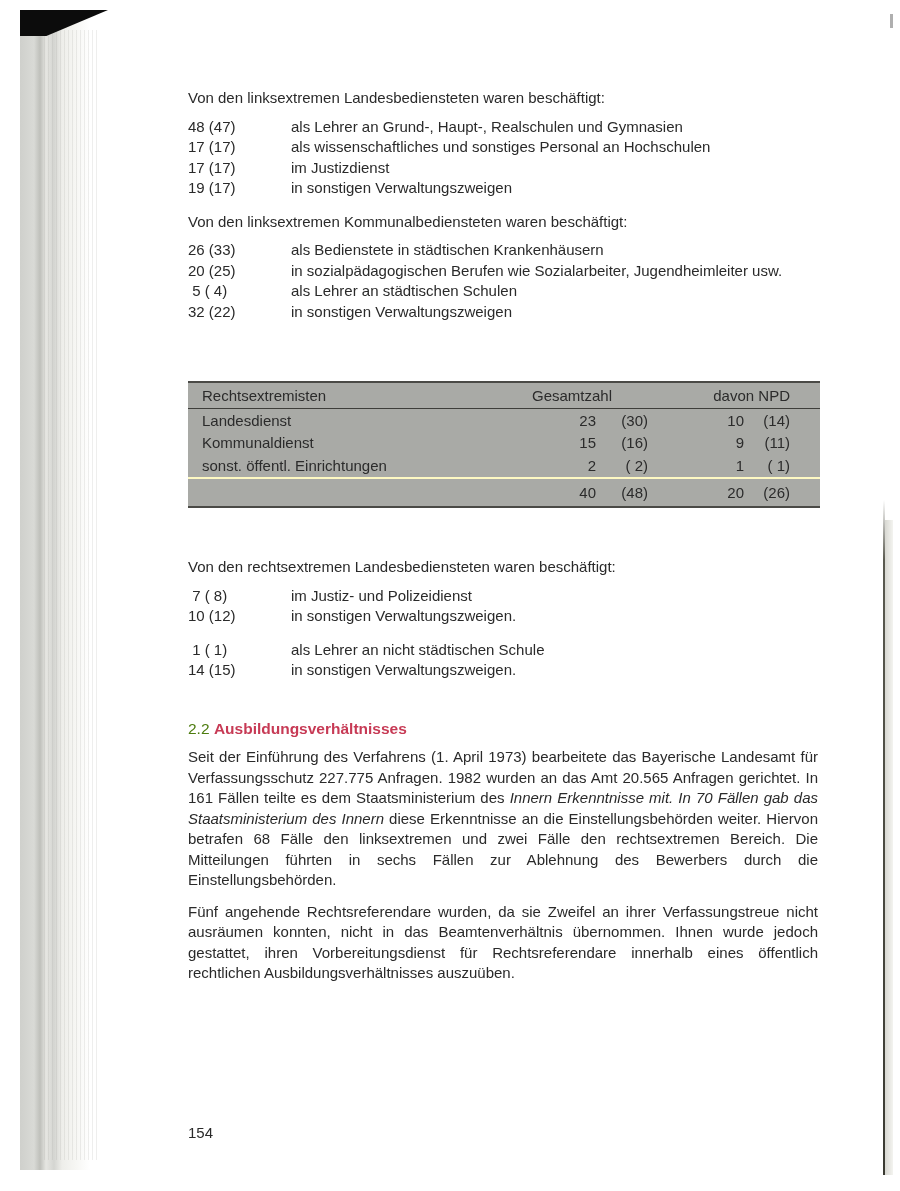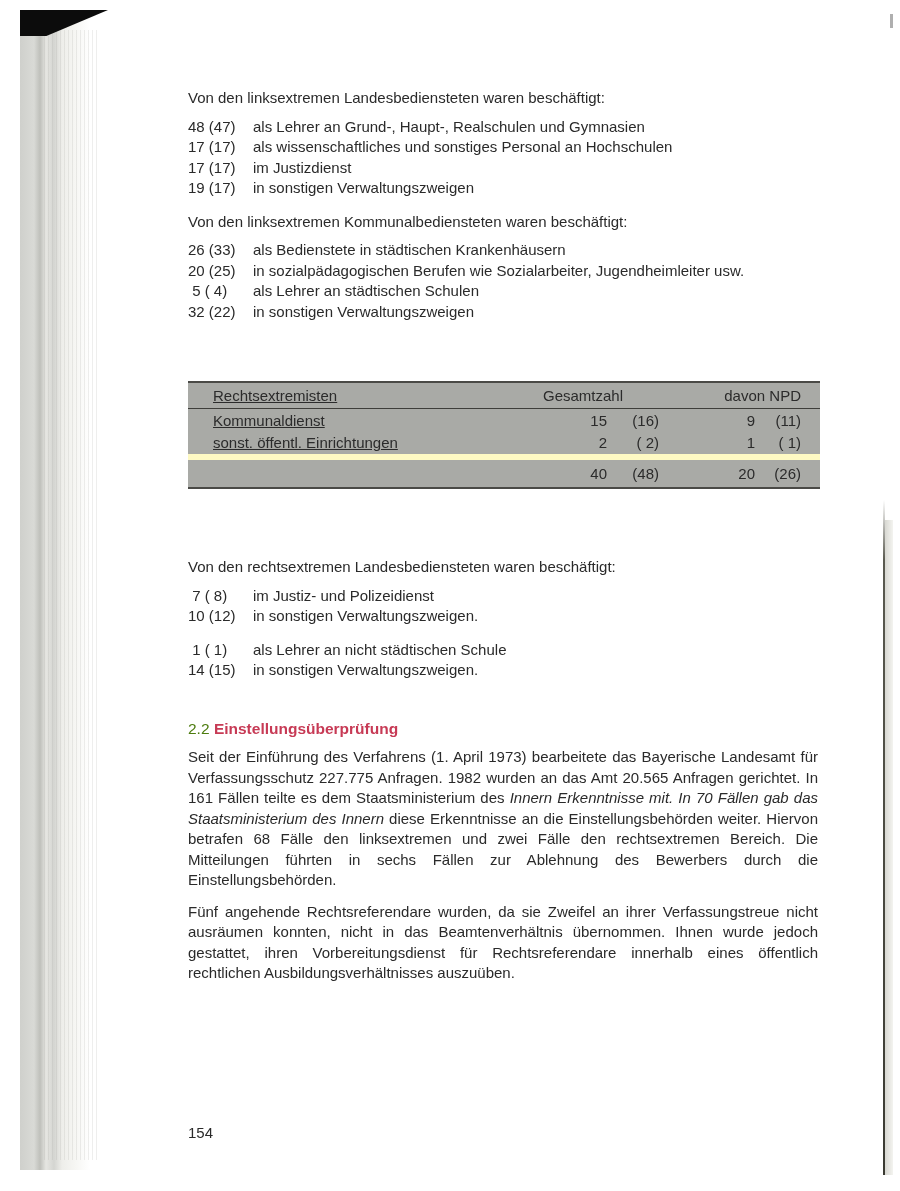--- a/index.html
+++ b/index.html
@@ -36,36 +36,36 @@
       position: absolute; left: 890px; top: 14px; width: 3px; height: 14px;
       background: #7a7a7a; opacity: 0.6;
     }
 
     .page {
       position: absolute; left: 188px; top: 88px; width: 630px;
       font-size: 15px; line-height: 20.5px;
     }
     .para-head { margin: 0 0 8px 0; }
     .list { margin: 0 0 13px 0; }
-    .li { display: flex; }
+    .li { display: flex; gap: 38px; }
     .li .num { width: 65px; flex: none; white-space: pre; }
     .li .txt { flex: 1; }
 
     
     .tbl {
       position: absolute; left: 188px; top: 381px; width: 632px;
       background: #a9aaa6;
       border-top: 2px solid #4a4a46;
       border-bottom: 2px solid #4a4a46;
       font-size: 15px; color: #2b2b2b;
     }
     .tr { display: flex; height: 22.5px; align-items: center; }
     .tr.head { border-bottom: 1px solid #3e3e3a; height: 25px; }
-    .tr.total { border-top: 6px solid #fef9c3; height: 27px; }
-    .c-label { width: 330px; padding-left: 25px; text-decoration: underline; }
+    .tr.total { border-top: 2px solid #fef9c3; height: 27px; }
+    .c-label { width: 330px; padding-left: 14px; }
     .c-g1 { width: 64px; text-align: right; }
     .c-g2 { width: 52px; text-align: right; white-space: pre; }
     .c-n1 { width: 96px; text-align: right; }
     .c-n2 { width: 46px; text-align: right; white-space: pre; }
     .c-head-g { width: 116px; }
     .c-head-n { width: 142px; text-align: right; }
 
     .page2 {
       position: absolute; left: 188px; top: 557px; width: 630px;
       font-size: 15px; line-height: 20.5px;
@@ -133,20 +133,27 @@
   </div>
 </div>
 
 <div class="tbl">
   <div class="tr head">
     <span class="c-label">Rechtsextremisten</span>
     <span class="c-head-g">Gesamtzahl</span>
     <span class="c-head-n">davon NPD</span>
   </div>
   <div class="tr">
+    <span class="c-label">Landesdienst</span>
+    <span class="c-g1">23</span>
+    <span class="c-g2">(30)</span>
+    <span class="c-n1">10</span>
+    <span class="c-n2">(14)</span>
+  </div>
+  <div class="tr">
     <span class="c-label">Kommunaldienst</span>
     <span class="c-g1">15</span>
     <span class="c-g2">(16)</span>
     <span class="c-n1">9</span>
     <span class="c-n2">(11)</span>
   </div>
   <div class="tr">
     <span class="c-label">sonst. öffentl. Einrichtungen</span>
     <span class="c-g1">2</span>
     <span class="c-g2">( 2)</span>
@@ -181,21 +188,21 @@
         <span class="txt">als Lehrer an nicht städtischen Schule</span>
       </div>
     <div class="li">
         <span class="num">14 (15)</span>
         <span class="txt">in sonstigen Verwaltungszweigen.</span>
       </div>
   </div>
 
   <div class="section-title">
     <span class="no">2.2</span>
-    <span class="title">Einstellungsüberprüfung</span>
+    <span class="title">Ausbildungsverhältnisses</span>
   </div>
 
   <p class="body-p"><span>Seit der Einführung des Verfahrens (1. April 1973) bearbeitete das Bayerische Landesamt für Verfassungsschutz 227.775 Anfragen. 1982 wurden an das Amt 20.565 Anfragen gerichtet. In 161 Fällen teilte es dem Staatsministerium des </span><span class="it">Innern Erkenntnisse mit. In 70 Fällen gab das Staatsministerium des Innern</span><span> diese Erkenntnisse an die Einstellungsbehörden weiter. Hiervon betrafen 68 Fälle den linksextremen und zwei Fälle den rechtsextremen Bereich. Die Mitteilungen führten in sechs Fällen zur Ablehnung des Bewerbers durch die Einstellungsbehörden.</span></p>
 
   <p class="body-p">Fünf angehende Rechtsreferendare wurden, da sie Zweifel an ihrer Verfassungstreue nicht ausräumen konnten, nicht in das Beamtenverhältnis übernommen. Ihnen wurde jedoch gestattet, ihren Vorbereitungsdienst für Rechtsreferendare innerhalb eines öffentlich rechtlichen Ausbildungsverhältnisses auszuüben.</p>
 </div>
 
 <div class="page-number">154</div>
 
 </body></html>

